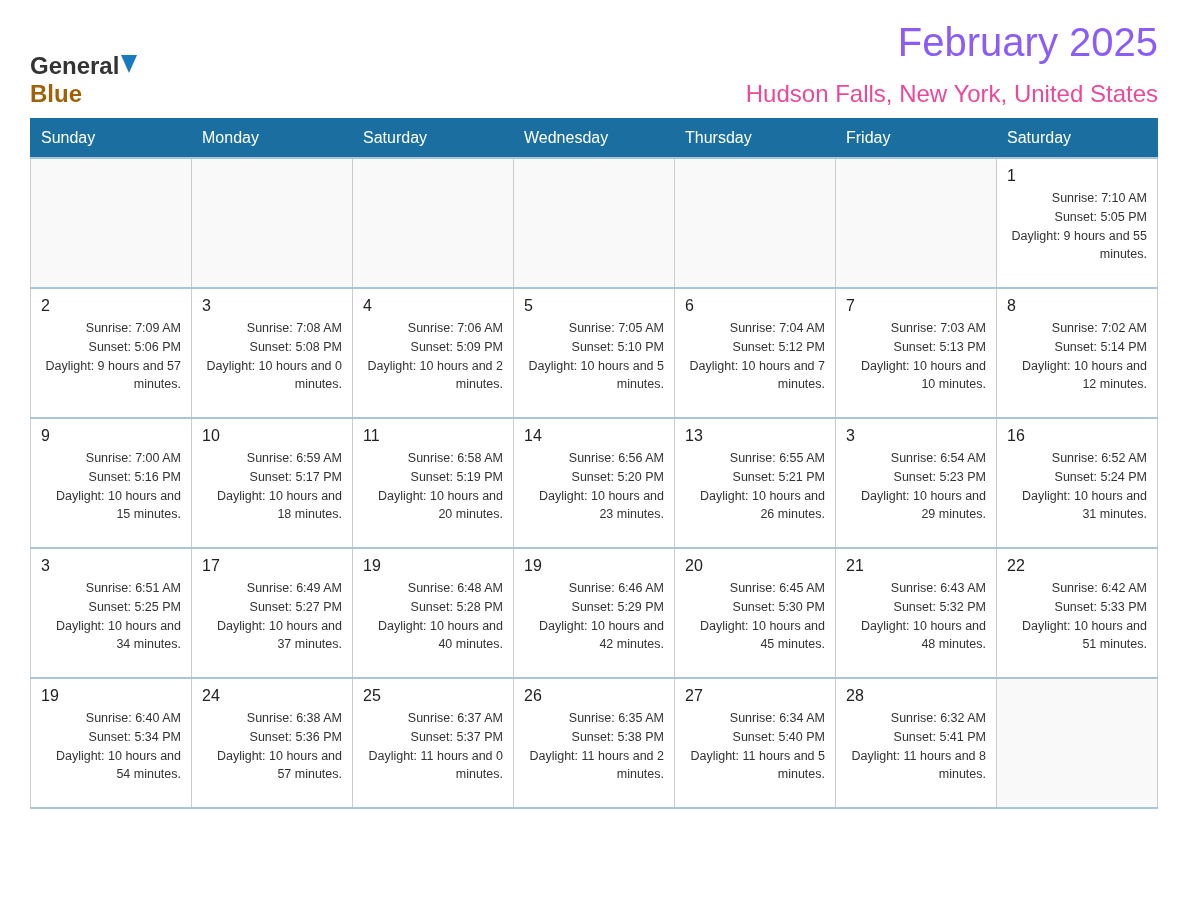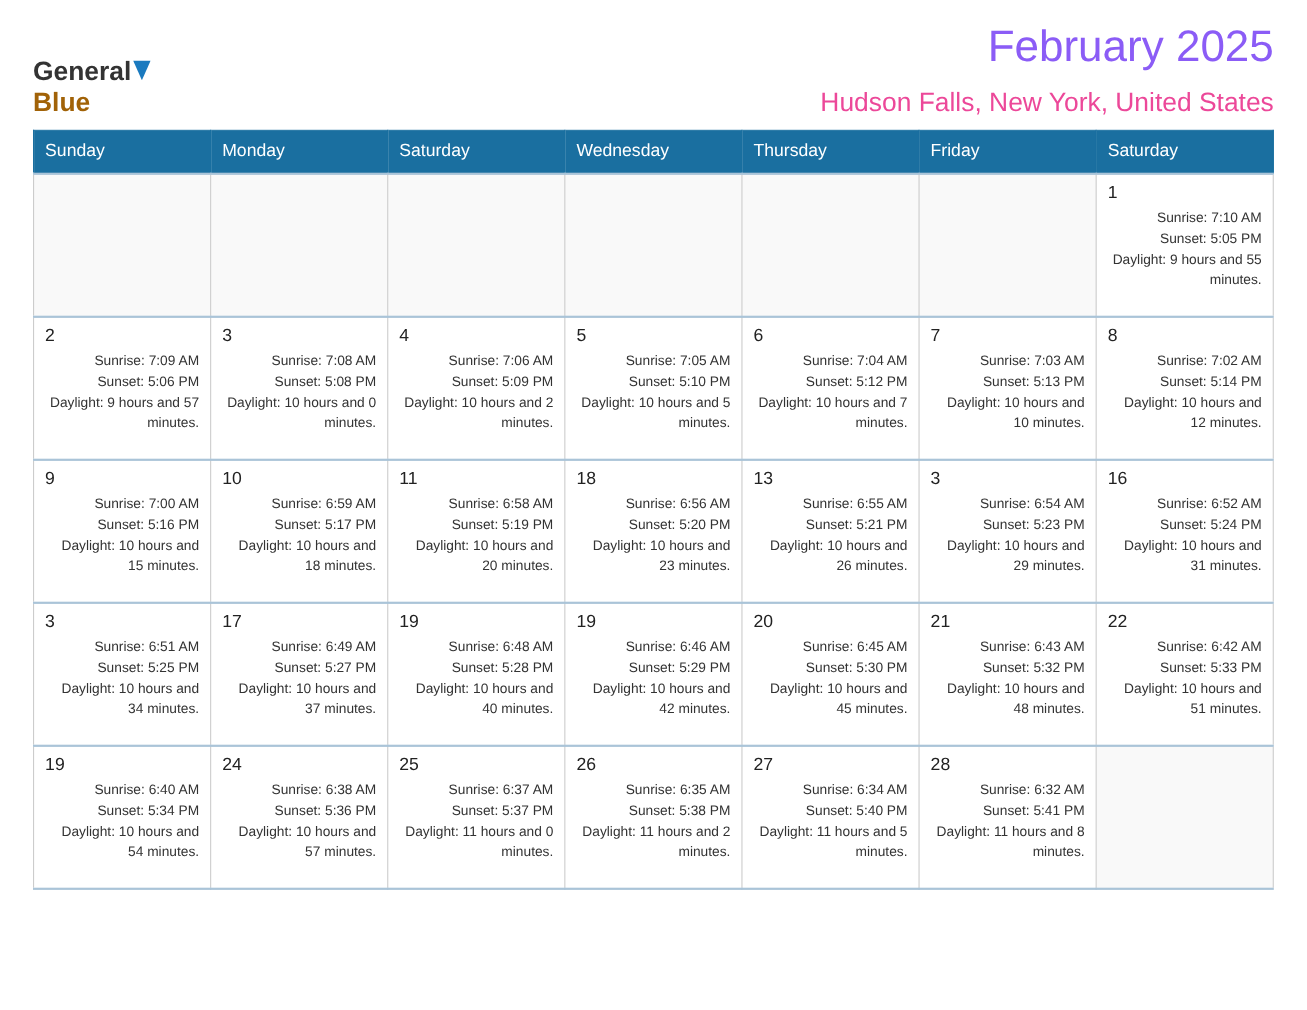--- a/index.html
+++ b/index.html
@@ -202,21 +202,21 @@
         </td>
         <td>
           <span class="day-number">10</span>
           <div class="day-info">Sunrise: 6:59 AM<br>Sunset: 5:17 PM<br>Daylight: 10 hours and 18 minutes.</div>
         </td>
         <td>
           <span class="day-number">11</span>
           <div class="day-info">Sunrise: 6:58 AM<br>Sunset: 5:19 PM<br>Daylight: 10 hours and 20 minutes.</div>
         </td>
         <td>
-          <span class="day-number">18</span>
+          <span class="day-number">14</span>
           <div class="day-info">Sunrise: 6:56 AM<br>Sunset: 5:20 PM<br>Daylight: 10 hours and 23 minutes.</div>
         </td>
         <td>
           <span class="day-number">13</span>
           <div class="day-info">Sunrise: 6:55 AM<br>Sunset: 5:21 PM<br>Daylight: 10 hours and 26 minutes.</div>
         </td>
         <td>
           <span class="day-number">3</span>
           <div class="day-info">Sunrise: 6:54 AM<br>Sunset: 5:23 PM<br>Daylight: 10 hours and 29 minutes.</div>
         </td>

